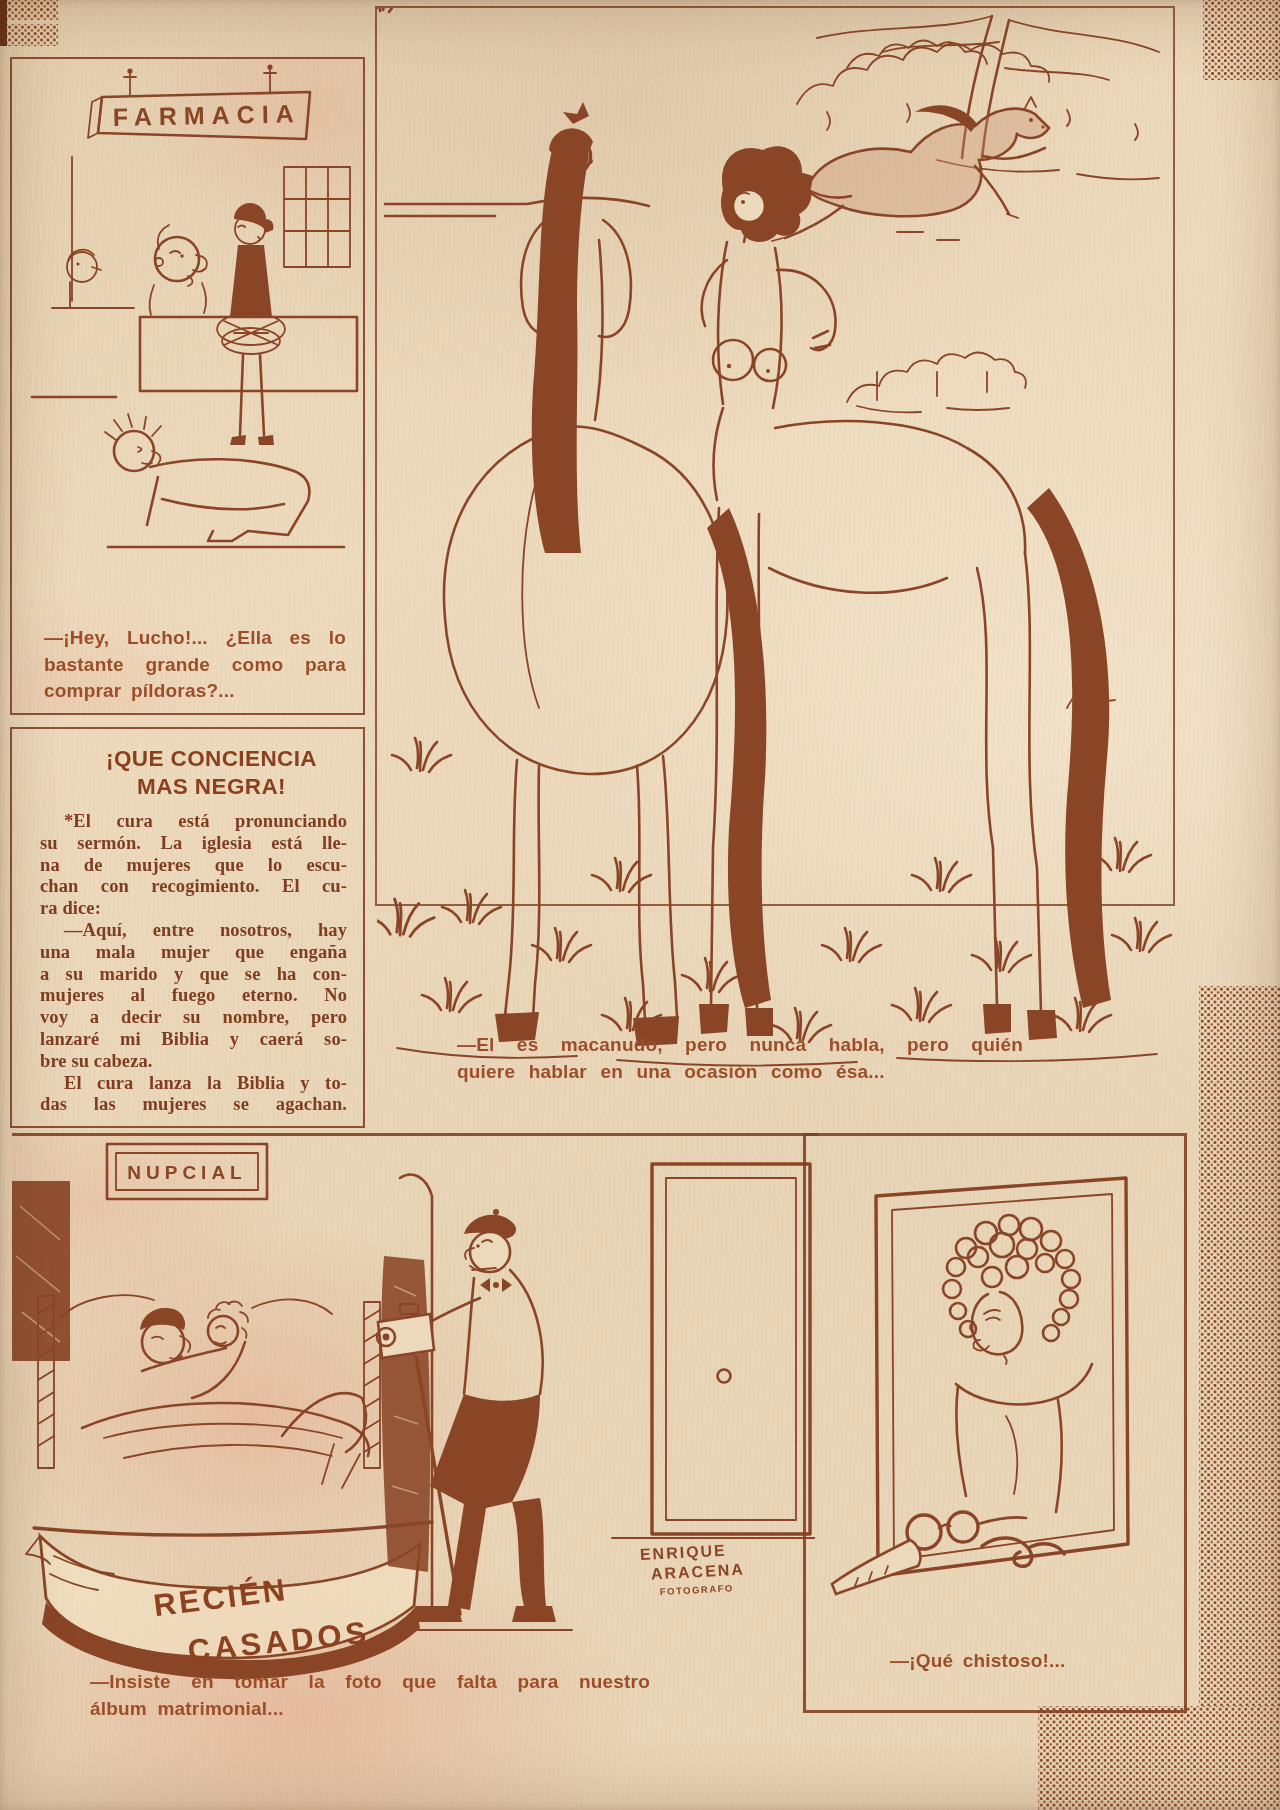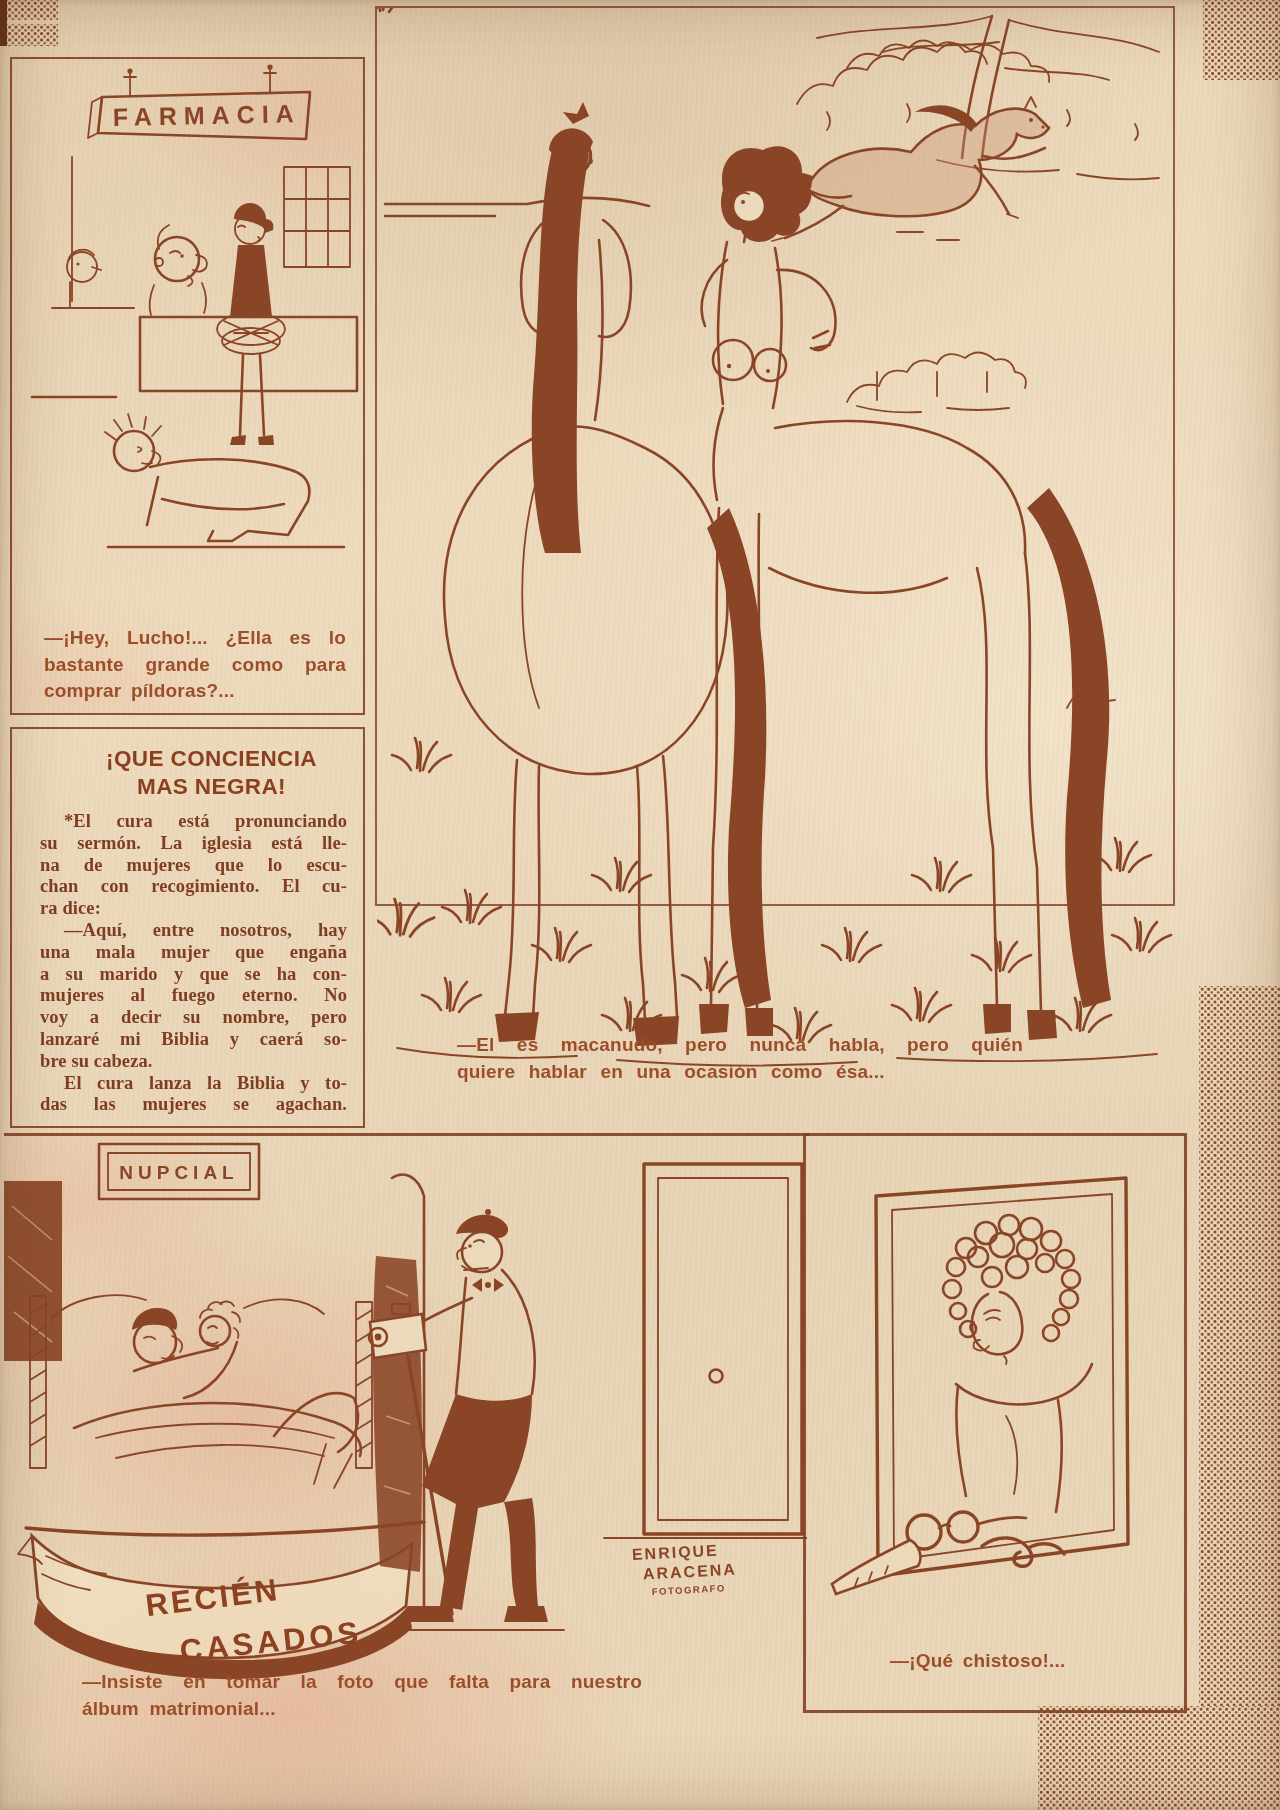--- a/index.html
+++ b/index.html
@@ -237,21 +237,21 @@
         <path class="ln-f" d="M690 700 q10 -20 24 -24 M710 706 q14 -14 28 -14"></path>
       </g>
     </svg>
 
     <div class="cap" style="left:80px;top:1024px;width:566px;">
       <div class="jl">—El es macanudo, pero nunca habla, pero quién</div>
       <div style="word-spacing:8px;">quiere hablar en una ocasión como ésa...</div>
     </div>
   </div>
 
-  <div class="panel" style="left:4px;top:1133px;width:806px;height:677px;border-top:3px solid rgba(128,62,32,.88);
+  <div class="panel" style="left:12px;top:1133px;width:806px;height:677px;border-top:3px solid rgba(128,62,32,.88);
               background:
                 radial-gradient(ellipse 420px 300px at 30% 42%, rgba(222,120,95,.24), rgba(0,0,0,0) 65%),
                 radial-gradient(ellipse 520px 260px at 36% 86%, rgba(222,120,95,.28), rgba(0,0,0,0) 65%),
                 radial-gradient(ellipse 300px 200px at 10% 10%, rgba(222,120,95,.16), rgba(0,0,0,0) 65%);">
     <svg width="803" height="600" viewBox="0 0 803 600">
 
       <g>
         <rect class="ln" x="95" y="8" width="160" height="55"></rect>
         <rect class="ln-f" x="104" y="17" width="142" height="37"></rect>
         <text class="sign-text" x="175" y="43" font-size="19" letter-spacing="5" text-anchor="middle">NUPCIAL</text>

